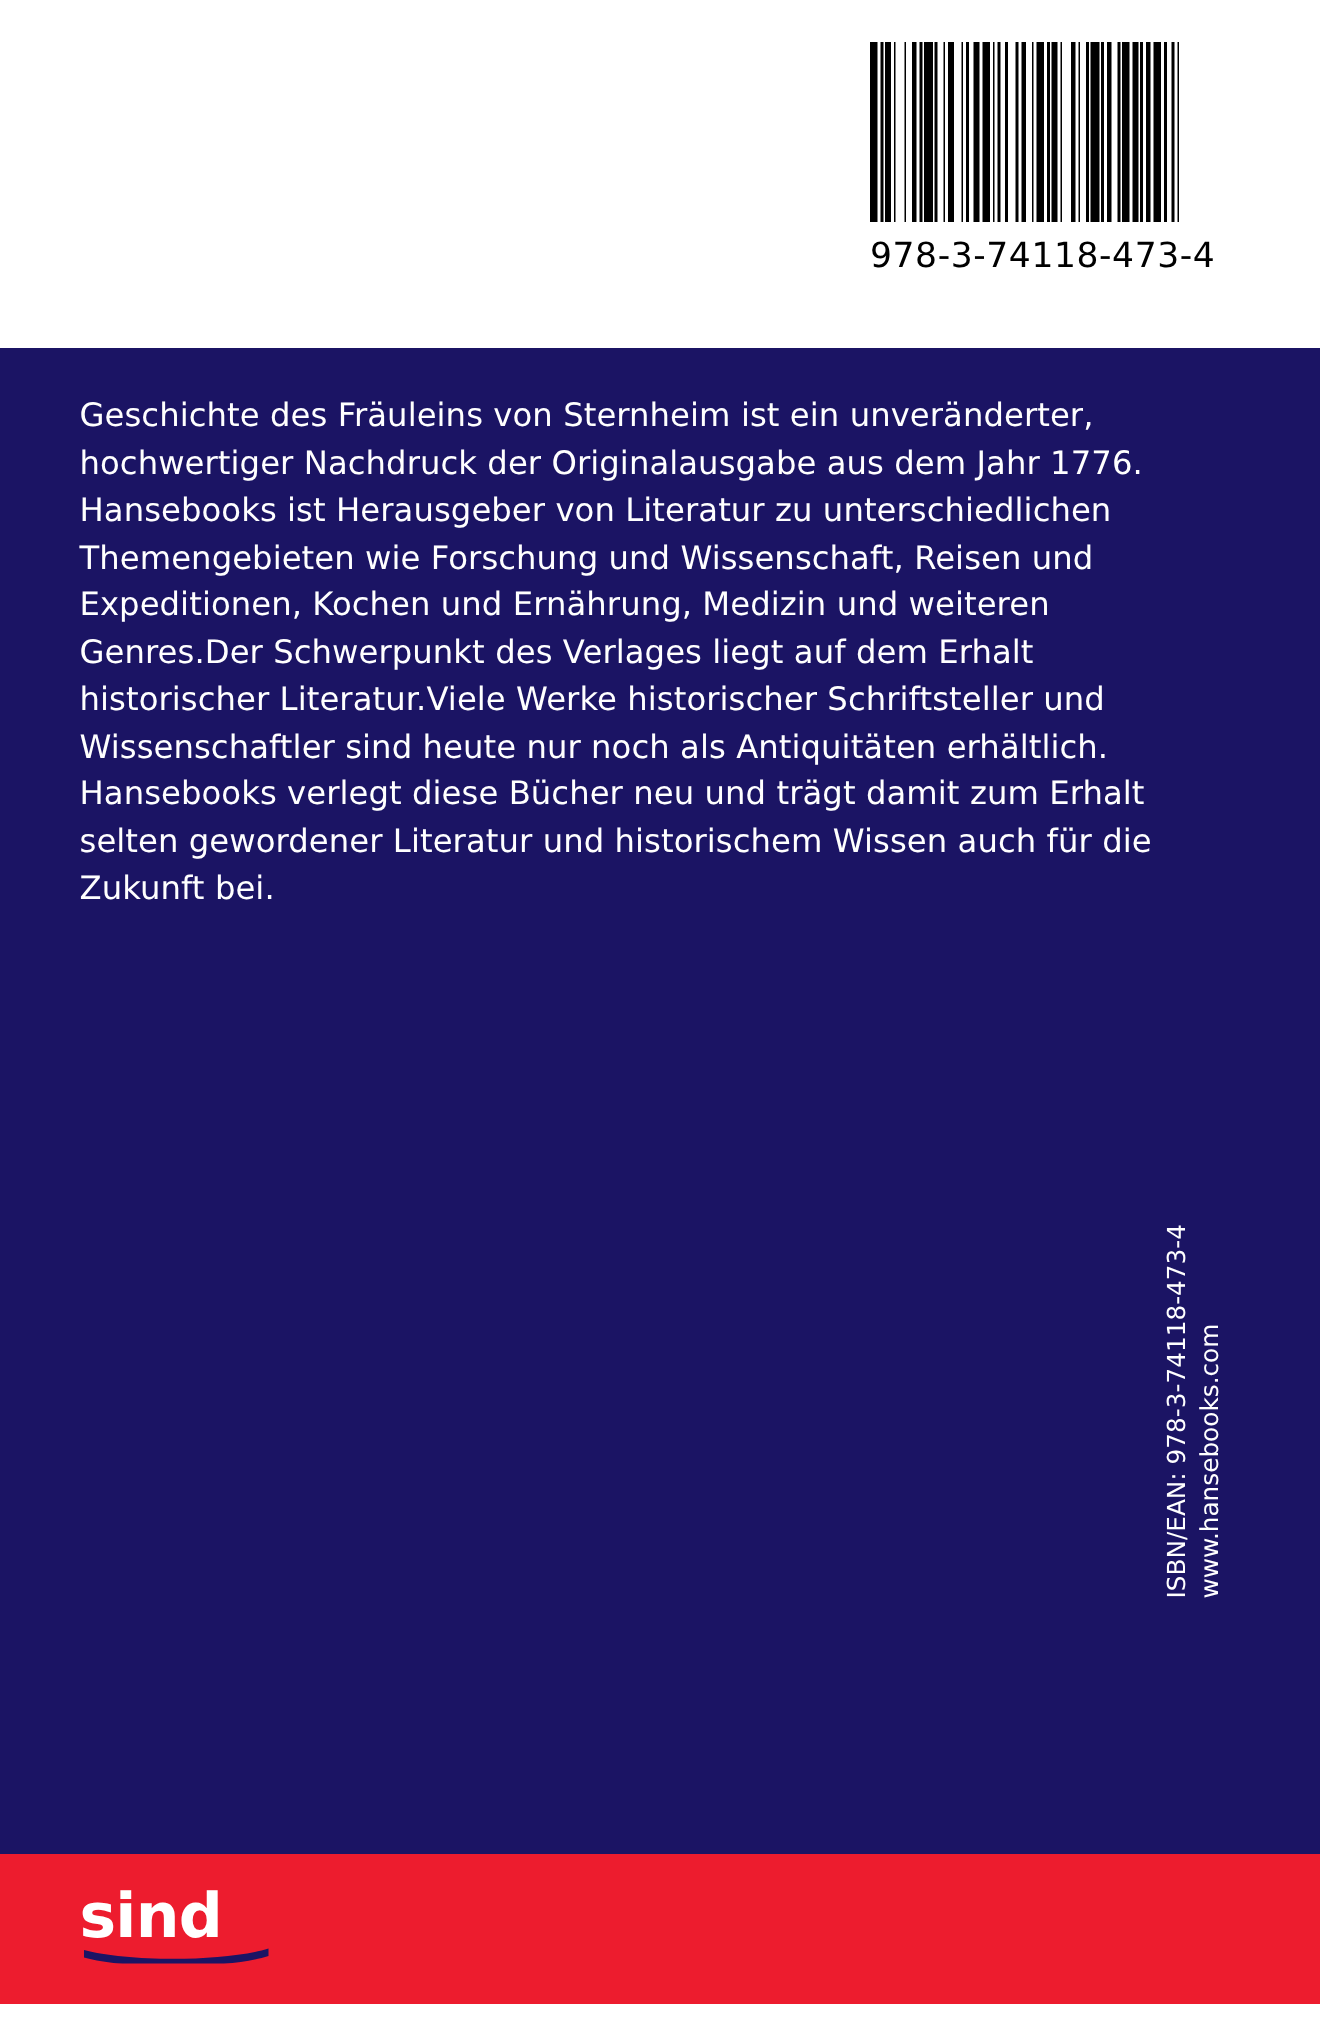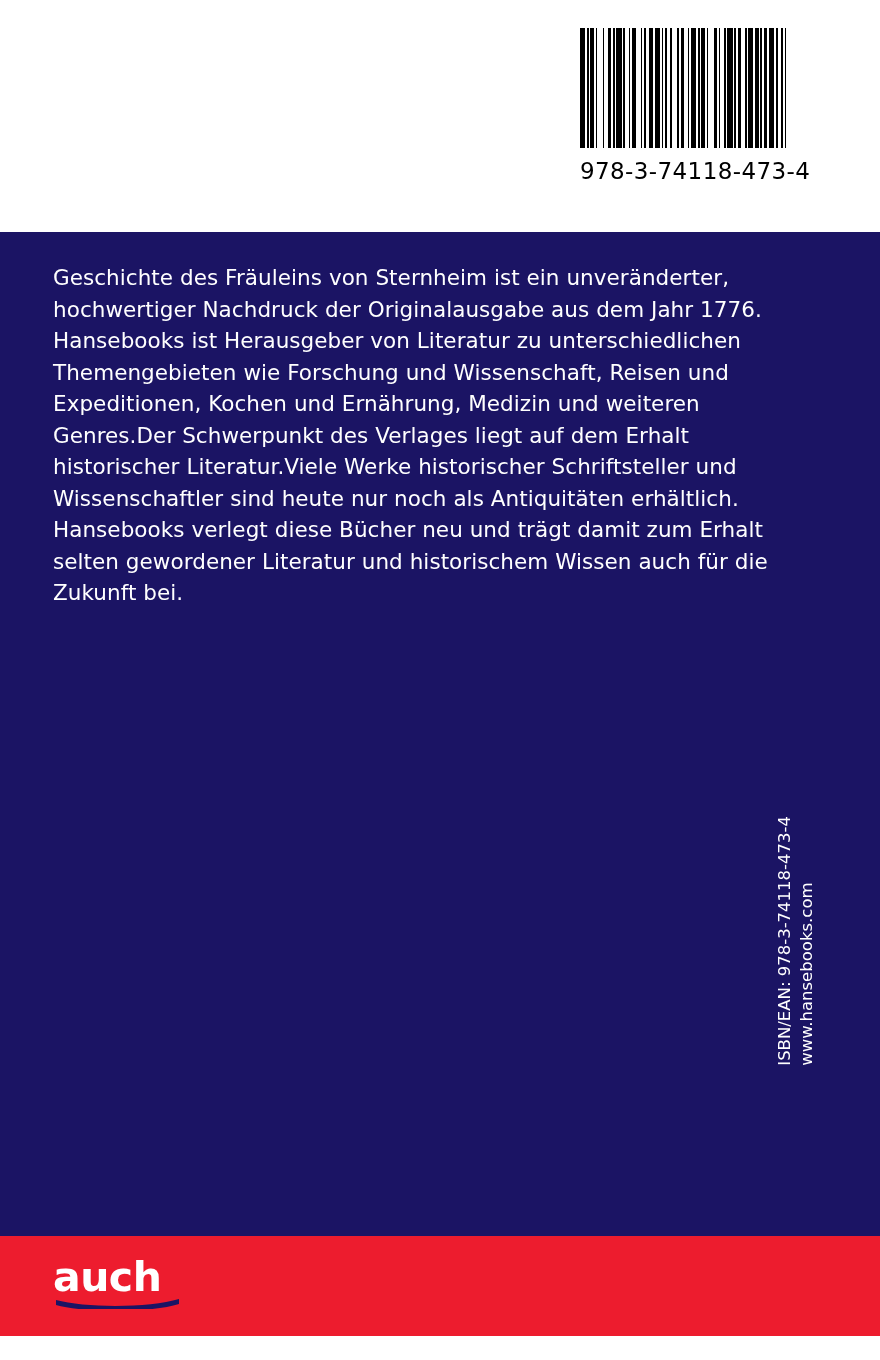--- a/index.html
+++ b/index.html
@@ -237,21 +237,21 @@
     <div class="blurb">Geschichte des Fräuleins von Sternheim ist ein unveränderter, hochwertiger Nachdruck der Originalausgabe aus dem Jahr 1776. Hansebooks ist Herausgeber von Literatur zu unterschiedlichen Themengebieten wie Forschung und Wissenschaft, Reisen und Expeditionen, Kochen und Ernährung, Medizin und weiteren Genres.Der Schwerpunkt des Verlages liegt auf dem Erhalt historischer Literatur.Viele Werke historischer Schriftsteller und Wissenschaftler sind heute nur noch als Antiquitäten erhältlich. Hansebooks verlegt diese Bücher neu und trägt damit zum Erhalt selten gewordener Literatur und historischem Wissen auch für die Zukunft bei.</div>
 
     <div class="side-text">
       <span class="line">ISBN/EAN: 978-3-74118-473-4</span>
       <span class="line">www.hansebooks.com</span>
     </div>
   </div>
 
   <div class="footer">
     <div class="logo">
-      <div class="logo-word">auch</div>
+      <div class="logo-word">sind</div>
       <svg class="logo-swoosh" viewBox="0 0 126 13">
         <path d="M1 4 C 30 12, 95 12, 124 3 L 124 8 C 95 17, 30 17, 1 9 Z" fill="#1b1464"></path>
       </svg>
     </div>
   </div>
 
   <div class="bottom-strip"></div>
 </div>
 
 </body></html>

